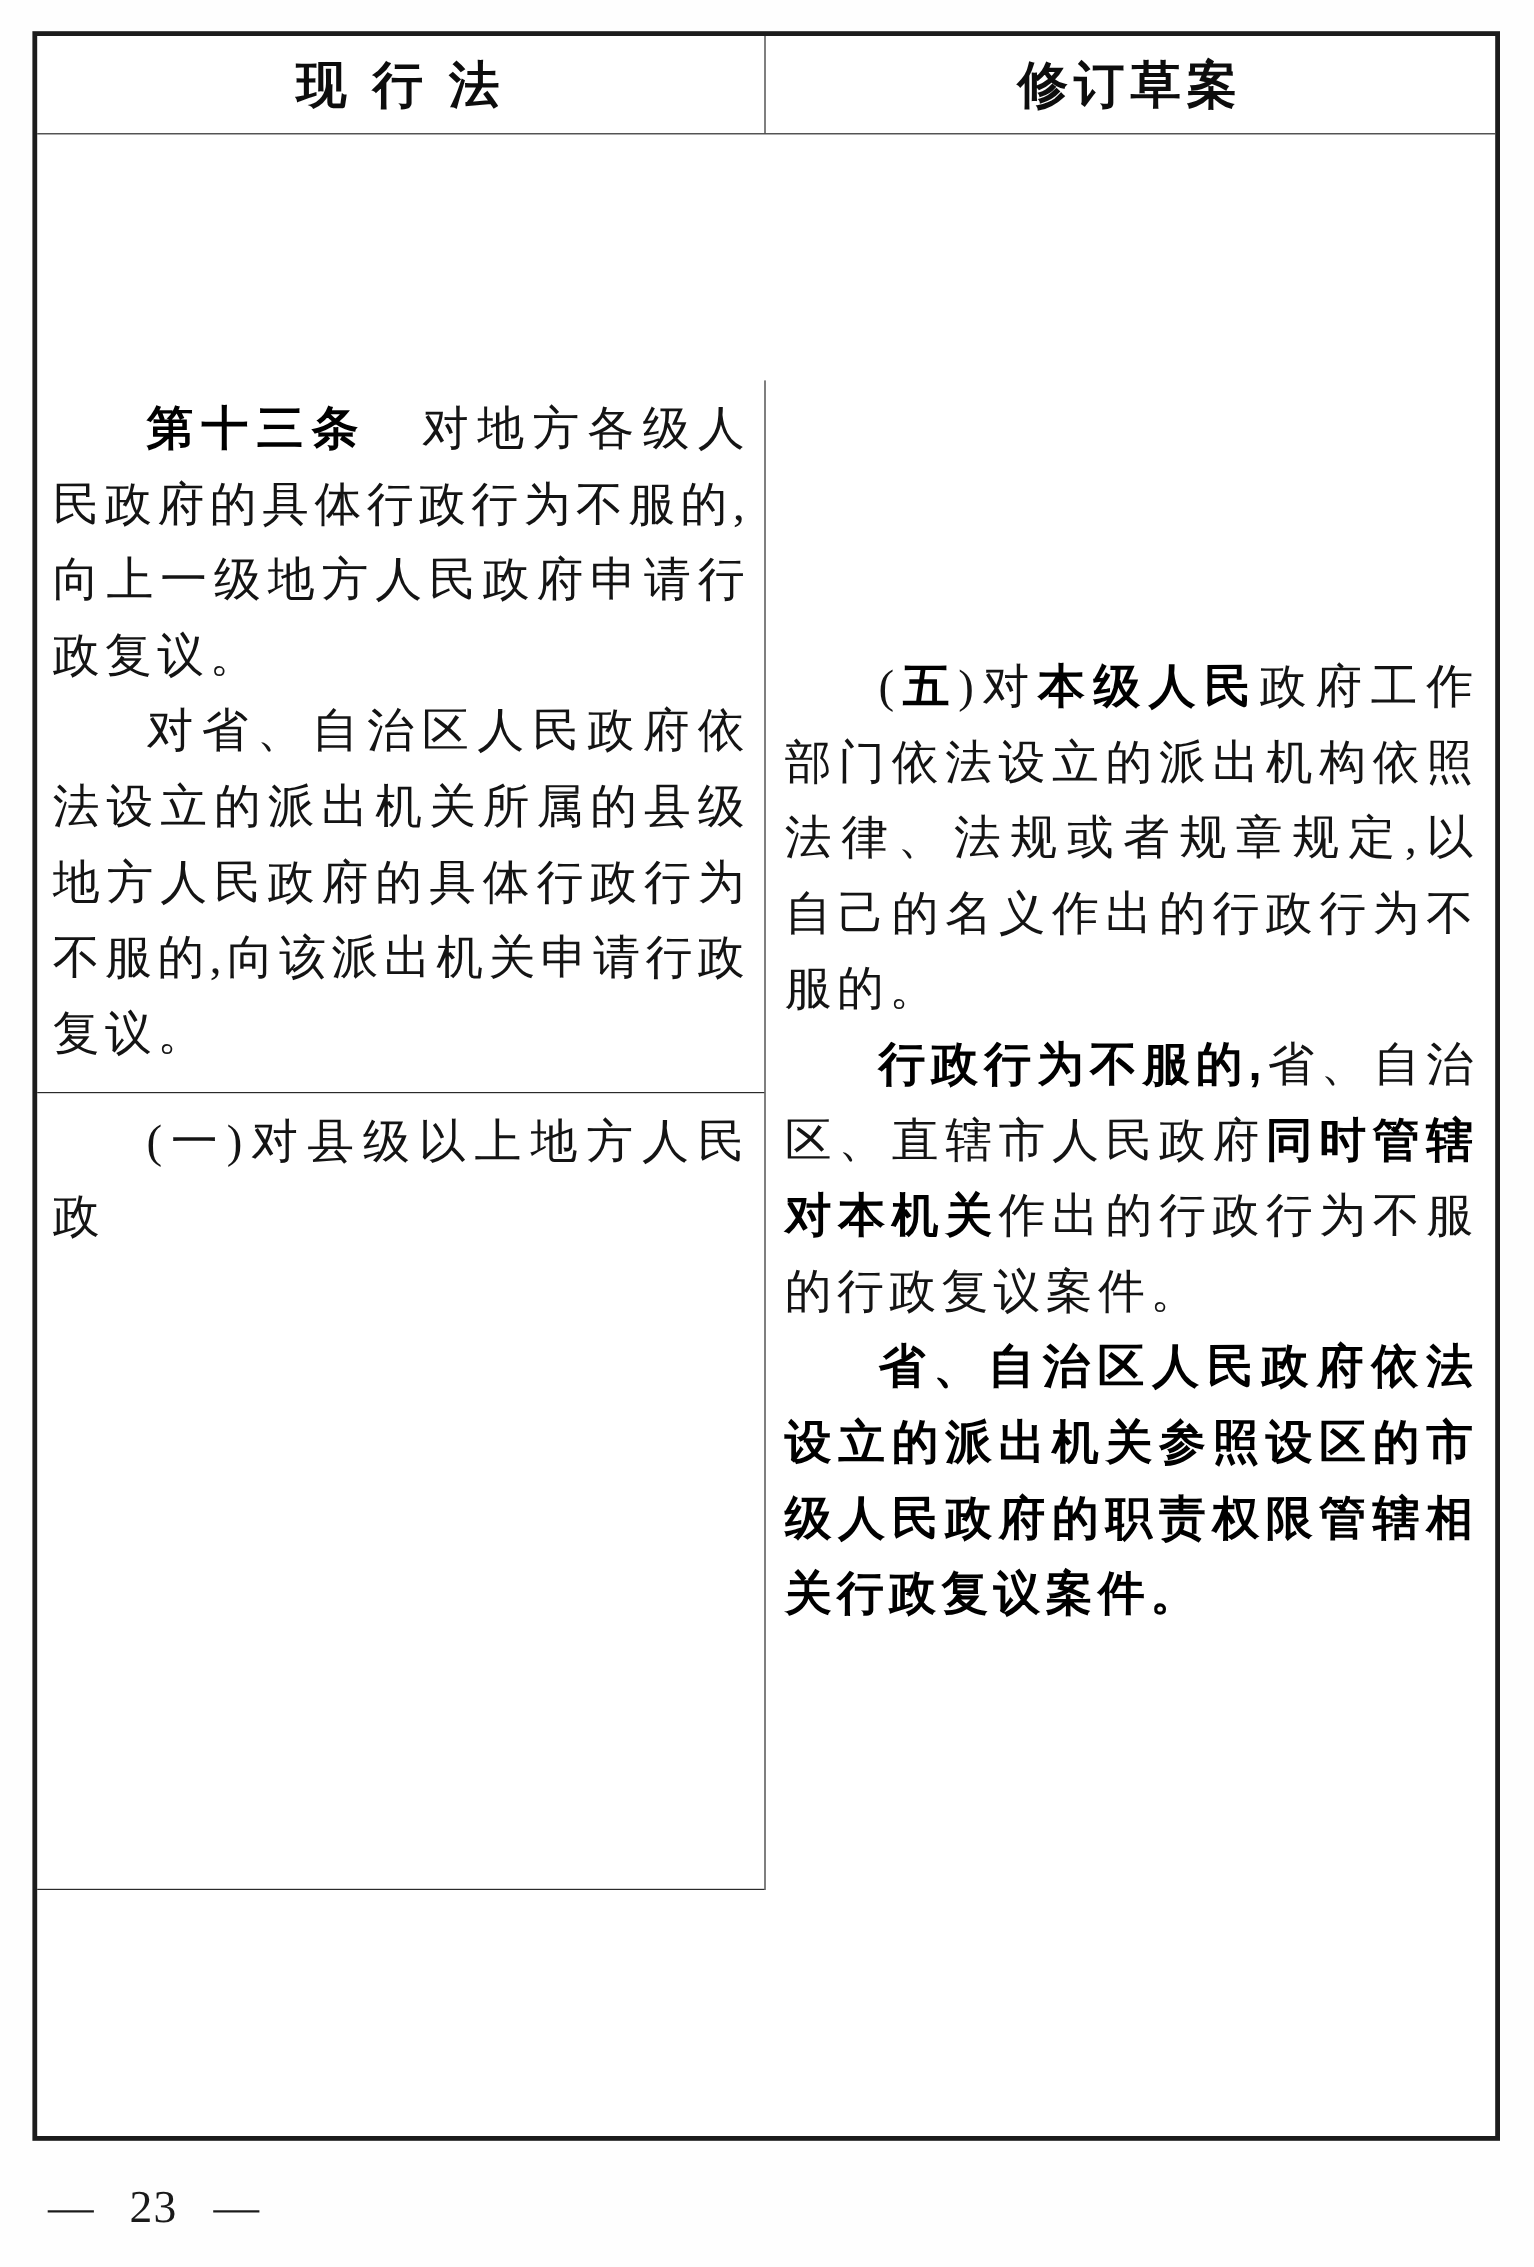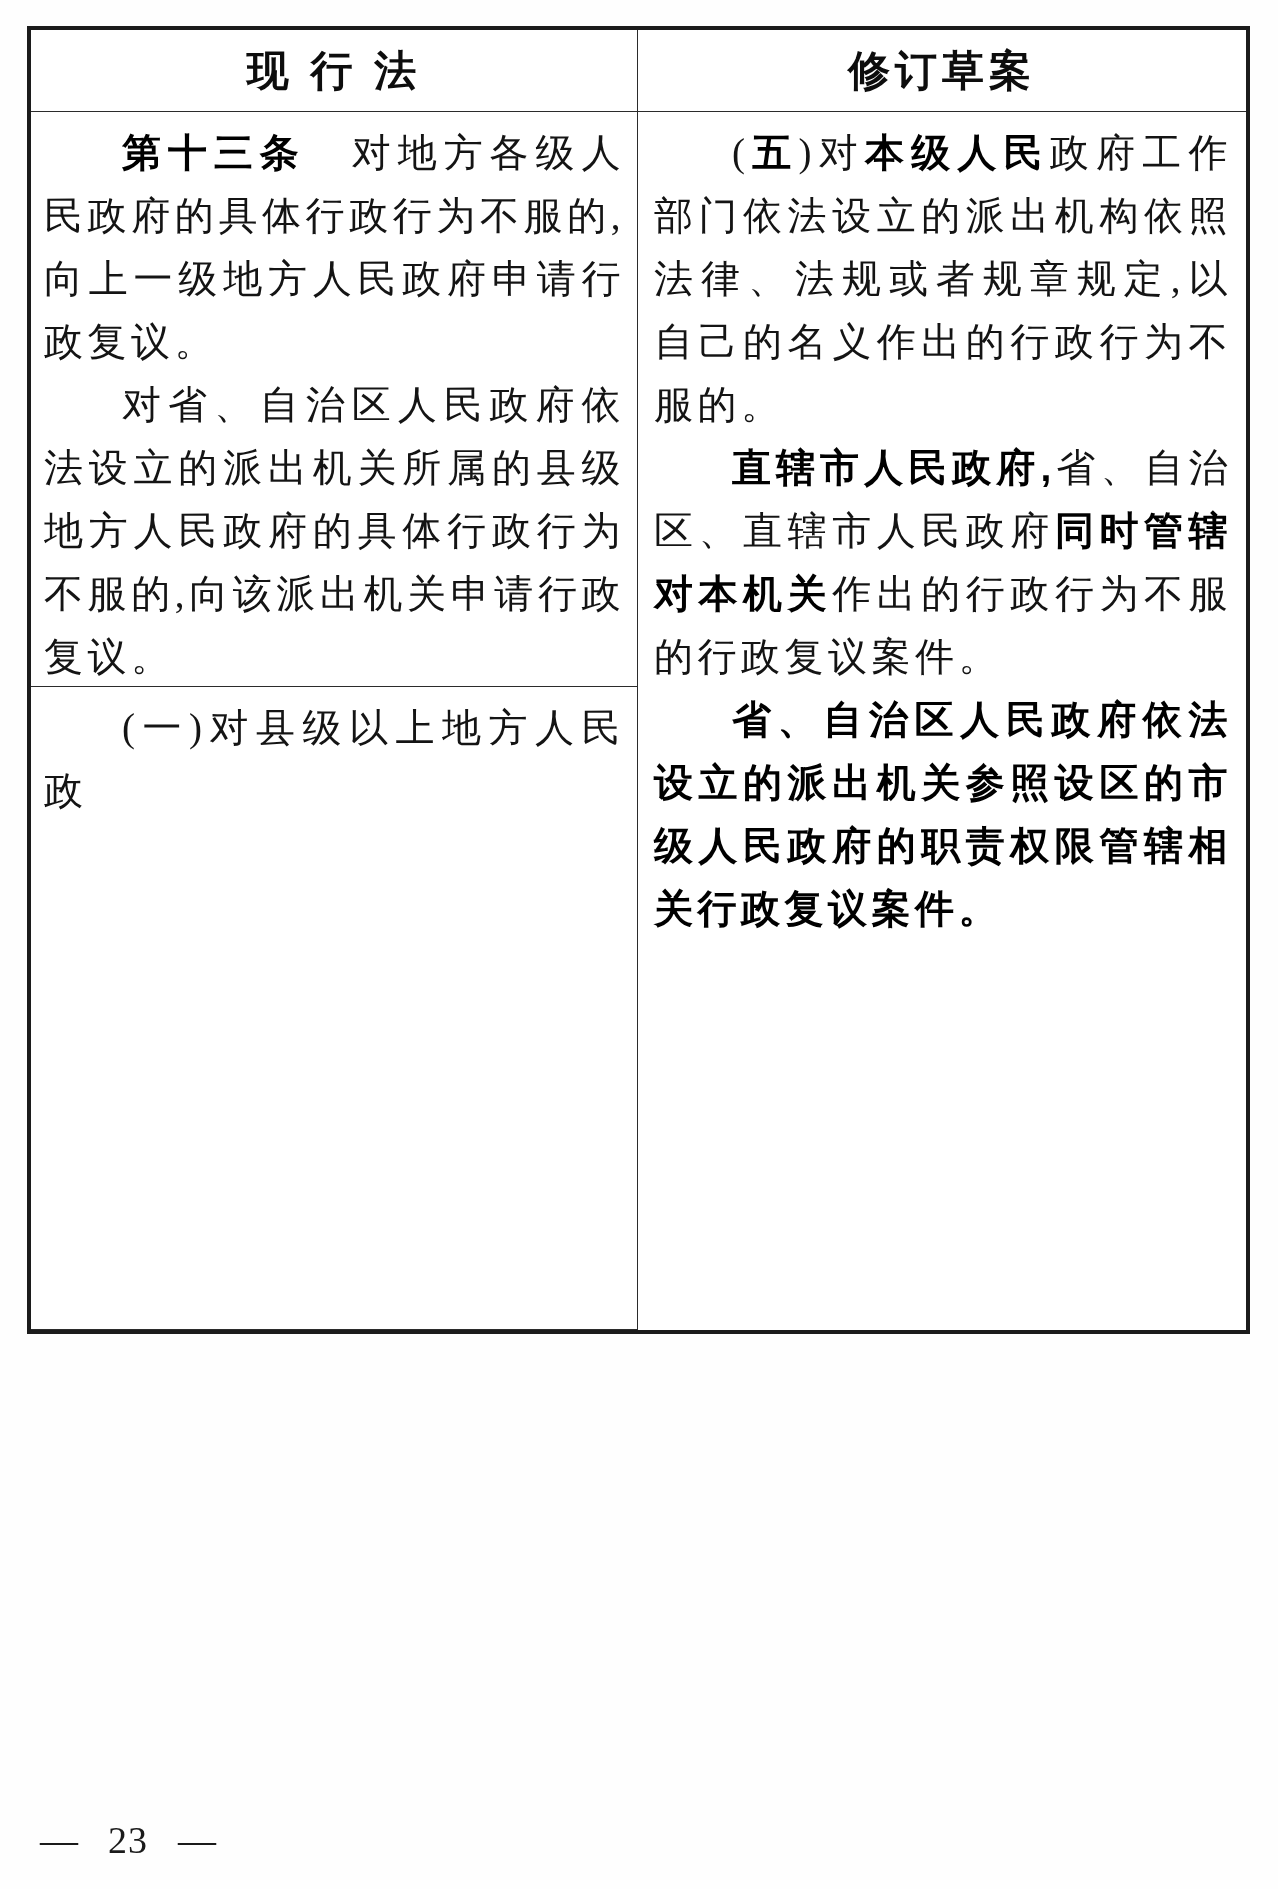--- a/index.html
+++ b/index.html
@@ -5,34 +5,34 @@
   html,body{margin:0;padding:0;}
   body{
     width:1278px;height:1889px;background:#ffffff;color:#111;
     font-family:"Liberation Serif","DejaVu Serif",serif;
     -webkit-font-smoothing:antialiased;
   }
   .sheet{position:relative;width:1278px;height:1889px;background:#fefefe;overflow:hidden;}
 
   
   .lawtable{
-    position:absolute;left:27px;top:26px;width:1223px;height:1308px;
+    position:absolute;left:27px;top:26px;width:1223px;height:1758px;
     box-sizing:border-box;border:4px solid #1c1c1c;background:#ffffff;
     display:flex;flex-direction:column;
   }
   .header-row{display:flex;flex:0 0 81px;border-bottom:1px solid #2b2b2b;}
   .header-cell{
     display:flex;align-items:center;justify-content:center;
     font-family:"Liberation Sans","DejaVu Sans",sans-serif;
     font-weight:700;font-size:42px;letter-spacing:5px;color:#0d0d0d;
   }
   .header-cell.left{width:607px;box-sizing:border-box;border-right:1px solid #2b2b2b;}
   .header-cell.right{flex:1;}
 
-  .body-row{display:flex;flex:1;min-height:0;}
+  .body-row{display:flex;flex:1;min-height:0;align-items:center;}
   .col{box-sizing:border-box;min-height:0;}
   .col.left{width:607px;border-right:1px solid #2b2b2b;display:flex;flex-direction:column;}
   .col.right{flex:1;display:flex;flex-direction:column;}
 
   .cell{box-sizing:border-box;overflow:hidden;padding:9px 12px 0 13px;}
   .col.left .cell:nth-child(1){height:594px;border-bottom:1px solid #2b2b2b;}
   .col.left .cell:nth-child(2){height:664px;border-bottom:1px solid #2b2b2b;}
   .col.left .cell:nth-child(3){flex:1;}
   .col.right .cell{flex:1;padding:9px 14px 0 16px;}
 
@@ -72,21 +72,21 @@
             <p class="para"><span class="run bold">第十三条</span><span class="run">　对地方各级人民政府的具体行政行为不服的,向上一级地方人民政府申请行政复议。</span></p>
             <p class="para"><span class="run">对省、自治区人民政府依法设立的派出机关所属的县级地方人民政府的具体行政行为不服的,向该派出机关申请行政复议。</span></p>
           </div>
           <div class="cell">
             <p class="para"><span class="run">(一)对县级以上地方人民政</span></p>
           </div>
         </div>
       <div class="col right" id="right-col">
           <div class="cell">
             <p class="para"><span class="run">(</span><span class="run bold">五</span><span class="run">)对</span><span class="run bold">本级人民</span><span class="run">政府工作部门依法设立的派出机构依照法律、法规或者规章规定,以自己的名义作出的行政行为不服的。</span></p>
-            <p class="para"><span class="run bold">直辖市人民政府,</span><span class="run">省、自治区、直辖市人民政府</span><span class="run bold">同时管辖对本机关</span><span class="run">作出的行政行为不服的行政复议案件。</span></p>
+            <p class="para"><span class="run bold">行政行为不服的,</span><span class="run">省、自治区、直辖市人民政府</span><span class="run bold">同时管辖对本机关</span><span class="run">作出的行政行为不服的行政复议案件。</span></p>
             <p class="para"><span class="run bold">省、自治区人民政府依法设立的派出机关参照设区的市级人民政府的职责权限管辖相关行政复议案件。</span></p>
           </div>
         </div>
     </div>
 
   </div>
 
   <div class="footer">
     <span class="dash">—</span>
     <span>23</span>

